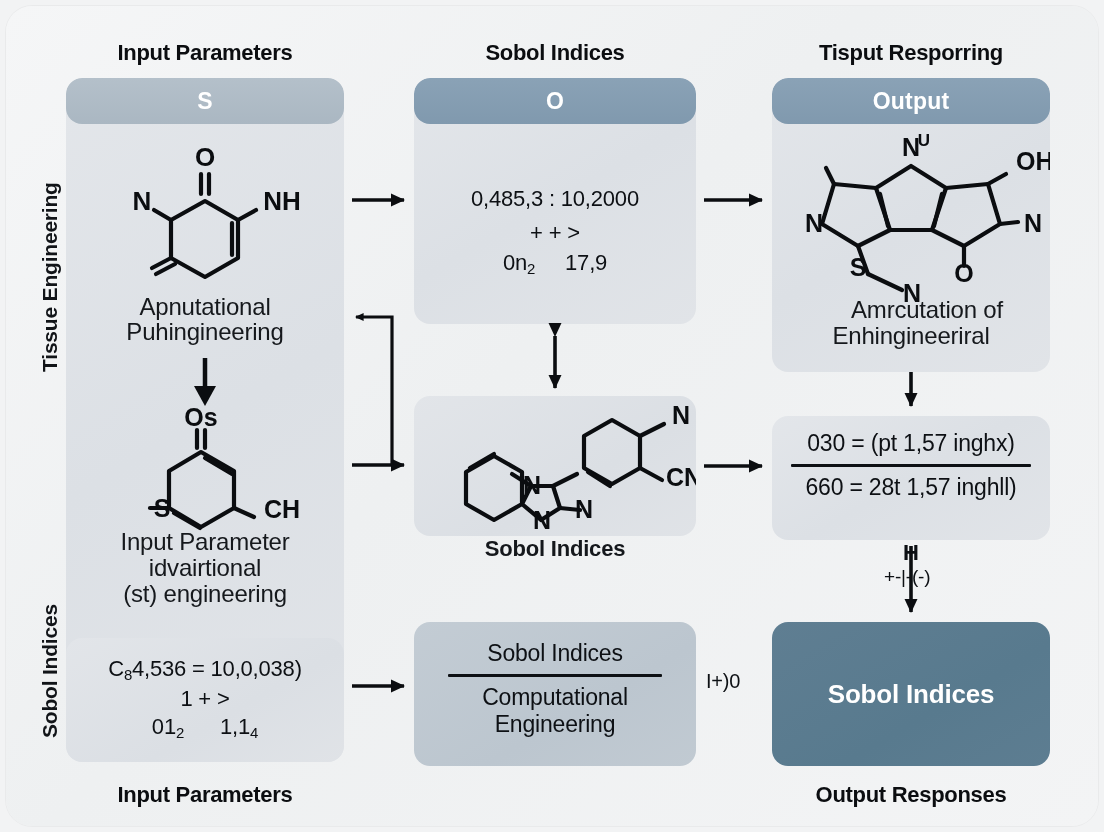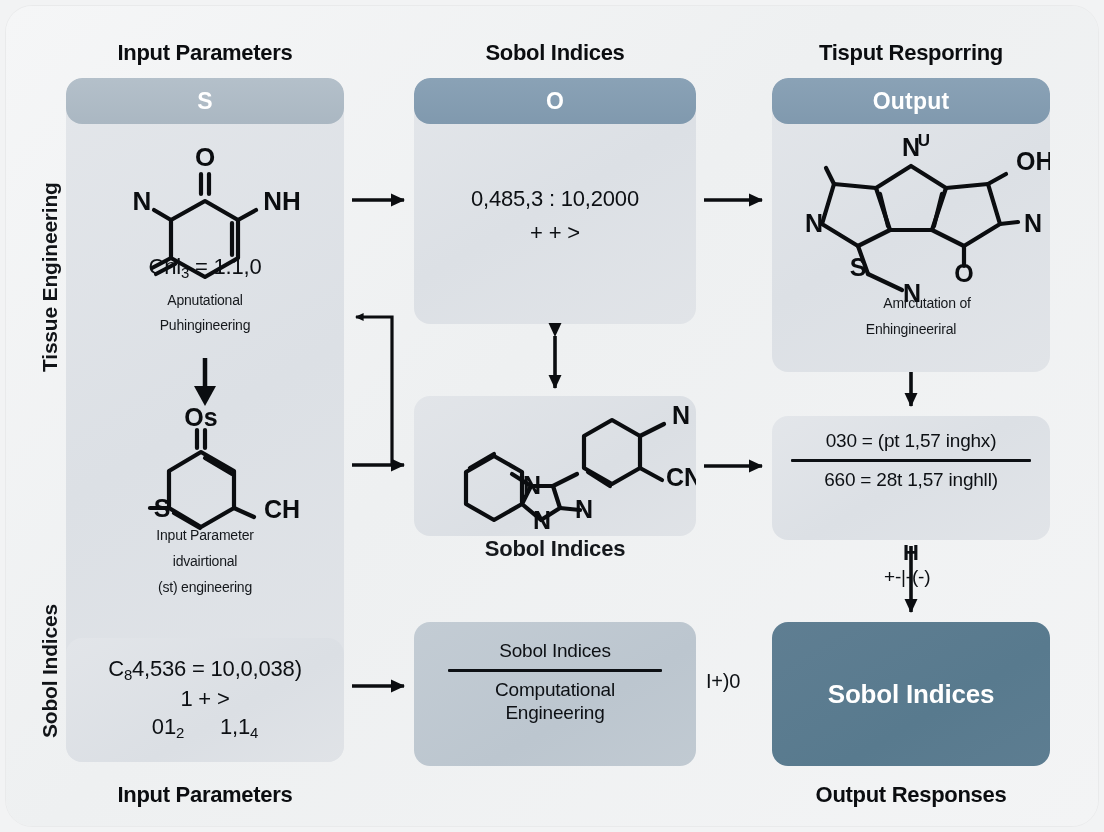--- a/index.html
+++ b/index.html
@@ -49,33 +49,33 @@
     position:absolute;left:0;top:0;right:0;height:46px;
     border-radius:16px;
     display:flex;align-items:center;justify-content:center;
     color:#ffffff;font-size:23px;font-weight:600;
     letter-spacing:0.2px;
   }
   .hdr.light{background:linear-gradient(180deg,#b4c0ca 0%,#aab7c2 100%);}
   .hdr.mid{background:linear-gradient(180deg,#8aa2b6 0%,#8099ae 100%);}
   .cap{
     position:absolute;left:0;right:0;
-    text-align:center;font-size:14px;color:#15181c;
+    text-align:center;font-size:24px;color:#15181c;
     line-height:1.14;letter-spacing:-0.2px;
   }
   .formula{
     position:absolute;left:0;right:0;text-align:center;
     color:#0d1014;font-size:22px;line-height:1.15;
     letter-spacing:-0.2px;
   }
   .formula .sub{font-size:0.68em;vertical-align:-0.28em;}
   .frac{
     position:absolute;left:0;right:0;text-align:center;color:#0d1014;
   }
-  .frac .num,.frac .den{font-size:19px;line-height:1.18;letter-spacing:-0.2px;}
+  .frac .num,.frac .den{font-size:23px;line-height:1.18;letter-spacing:-0.2px;}
   .frac .bar{
     height:3px;background:#0d1014;margin:7px auto;border-radius:1px;
   }
   .bigcentre{
     position:absolute;left:0;right:0;top:50%;transform:translateY(-50%);
     text-align:center;color:#ffffff;font-size:26px;font-weight:bold;
     letter-spacing:-0.2px;
   }
   .note{
     position:absolute;font-size:20px;color:#0d1014;white-space:nowrap;
@@ -111,23 +111,20 @@
         <path d="M166 99 L166 131"></path>
         <path d="M105 96 L88 86"></path>
         <path d="M172 96 L190 86"></path>
         <path d="M105 134 L86 144 M109 140 L90 150"></path>
       </g>
       <text x="139" y="42" text-anchor="middle" font-family="'Liberation Sans',sans-serif" font-size="26" font-weight="700" fill="#0b0d10">O</text>
       <text x="76" y="86" text-anchor="middle" font-family="'Liberation Sans',sans-serif" font-size="26" font-weight="700" fill="#0b0d10">N</text>
       <text x="216" y="86" text-anchor="middle" font-family="'Liberation Sans',sans-serif" font-size="26" font-weight="700" fill="#0b0d10">NH</text>
     </svg>
 
-    <div class="formula" style="top:176px;">
-      <span>Cnl</span><span class="sub">3</span><span> = 1.1,0</span>
-    </div>
 
     <div class="cap" style="top:215px;">Apnutational</div>
     <div class="cap" style="top:240px;">Puhingineering</div>
 
     <svg class="mol" style="left:0;top:278px;width:278px;height:52px;" viewBox="0 0 278 52">
       <g stroke="#0b0d10" stroke-width="4.5" fill="#0b0d10">
         <line x1="139" y1="2" x2="139" y2="34"></line>
         <polygon points="139,50 128,30 150,30" stroke="none"></polygon>
       </g>
     </svg>
@@ -158,20 +155,23 @@
       <div class="formula" style="top:76px;">
         <span>01</span><span class="sub">2</span><span style="display:inline-block;width:36px;"></span><span>1,1</span><span class="sub">4</span>
       </div>
     </div>
   </div>
 
   <div class="card" style="left:414px;top:78px;width:282px;height:246px;">
     <div class="hdr mid">O</div>
     <div class="formula" style="top:108px;">0,485,3 : 10,2000</div>
     <div class="formula" style="top:142px;">+    +    &gt;</div>
+    <div class="formula" style="top:172px;">
+      <span>0n</span><span class="sub">2</span><span style="display:inline-block;width:30px;"></span><span>17,9</span>
+    </div>
   </div>
 
   <div class="card plain" style="left:414px;top:396px;width:282px;height:140px;">
     <svg class="mol" style="left:0;top:0;width:282px;height:140px;" viewBox="0 0 282 140">
       <g fill="none" stroke="#0b0d10" stroke-width="4.2" stroke-linecap="round" stroke-linejoin="round">
 
         <path d="M52 76 L52 108 L80 124 L108 108 L108 76 L80 60 Z"></path>
         <path d="M56 72 L80 58"></path>
 
         <path d="M108 108 L127 124 L146 112 L139 90 L117 90 Z"></path>

